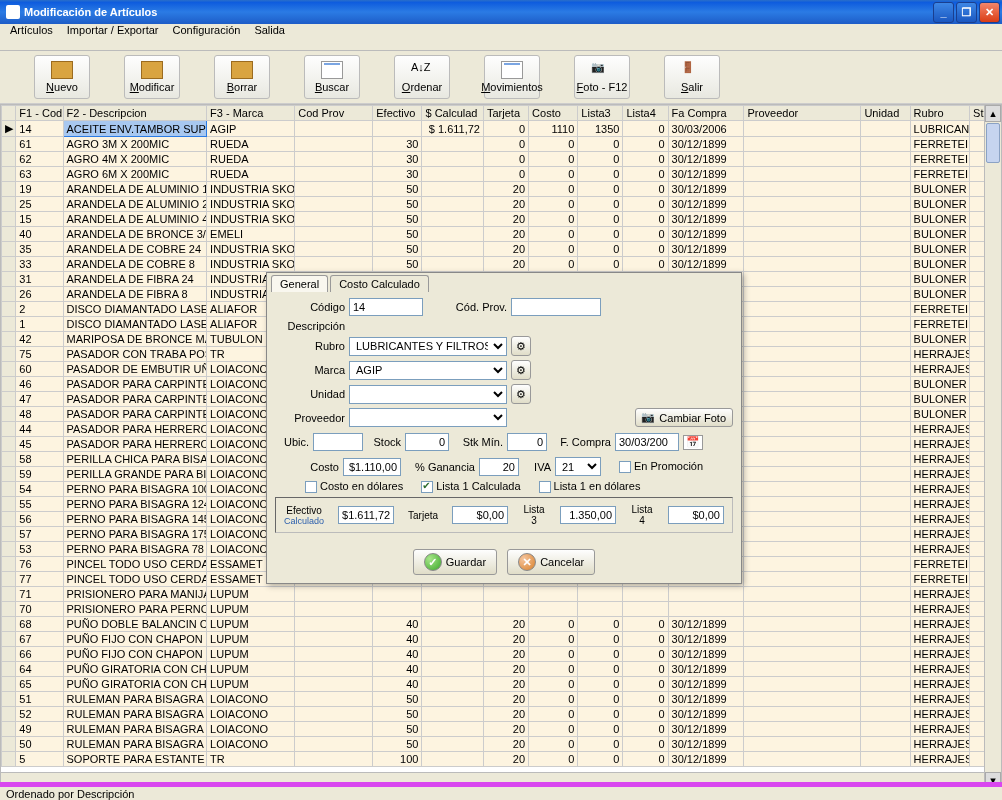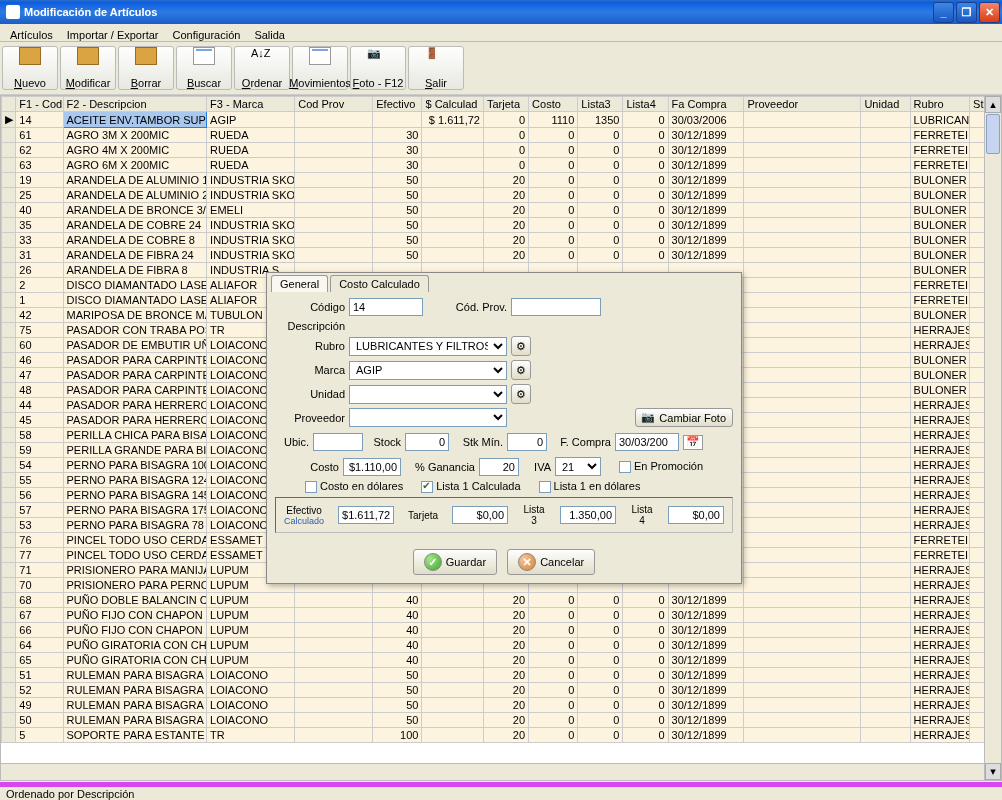--- a/index.html
+++ b/index.html
@@ -4,24 +4,24 @@
 <style>
 * { box-sizing: border-box; margin: 0; padding: 0; font-family: Tahoma, sans-serif; font-size: 11px; }
 body { background: #ece9d8; width: 1002px; height: 800px; overflow: hidden; position: relative; }
 .titlebar { background: linear-gradient(to bottom, #2a6ec9, #0e5cde 10%, #2b7be4 50%, #1d5cc7); height: 24px; display: flex; align-items: center; justify-content: space-between; padding: 0 2px 0 6px; color: white; }
 .titlebar .title { display: flex; align-items: center; gap: 4px; font-weight: bold; }
 .titlebar .title .ico { display:inline-block; width:14px; height:14px; background:#fff; border-radius:2px; }
 .win-buttons { display: flex; gap: 2px; }
 .win-btn { width: 21px; height: 21px; border: 1px solid #1a3f8f; border-radius: 3px; display:flex; align-items:center; justify-content:center; color:white; font-weight:bold; }
 .win-btn.min,.win-btn.max { background: linear-gradient(to bottom,#3d87e6,#1a57c0); }
 .win-btn.close { background: linear-gradient(to bottom,#f5866a,#d93c15); }
-.menubar { background:#ece9d8; border-bottom:1px solid #bbb; height:18px; display:flex; align-items:flex-start; padding:4px 4px; gap:2px; }
+.menubar { background:#ece9d8; border-bottom:1px solid #bbb; height:18px; display:flex; align-items:flex-end; padding:13px 4px; gap:2px; }
 .menubar span { padding:1px 6px; }
 .toolbar { background:#ece9d8; padding:4px 2px; display:flex; gap:2px; border-bottom:1px solid #ccc; }
-.tbtn { width:56px; height:44px; background:linear-gradient(to bottom,#fefefe,#e8e8e0); border:1px solid #bbb; border-radius:3px; display:flex; flex-direction:column; align-items:center; justify-content:space-between; gap:2px; cursor:pointer; }
+.tbtn { width:56px; height:44px; background:linear-gradient(to bottom,#fefefe,#e8e8e0); border:1px solid #bbb; border-radius:3px; display:flex; flex-direction:column; align-items:center; justify-content:center; gap:2px; cursor:pointer;margin-left:32px; }
 .tbtn .tico { width:22px; height:18px; }
 .ico-box { background:#d9a441; border:1px solid #9b6b1f; }
 .ico-doc { background:#fff; border:1px solid #999; position:relative; }
 .ico-doc::after{content:"";position:absolute;top:1px;left:2px;right:2px;height:2px;background:#7aa5e2;}
 .grid-wrap { position:relative; height:calc(800px - 24px - 18px - 54px - 18px); overflow:hidden; background:#fff; border:1px solid #bbb; }
 table.grid { width:100%; border-collapse:collapse; table-layout:fixed; }
 table.grid th, table.grid td { border:1px solid #ccc; padding:1px 3px; height:15px; overflow:hidden; white-space:nowrap; text-overflow:clip; }
 table.grid th { background:#ece9d8; font-weight:normal; text-align:left; position:sticky; top:0; }
 table.grid tr { background:#fdf4e0; }
 table.grid td.num { text-align:right; }
@@ -256,20 +256,38 @@
           <td class="num">0</td>
           <td class="num">0</td>
           <td>30/12/1899</td>
           <td></td>
           <td></td>
           <td>BULONER</td>
           <td></td>
         </tr>
         <tr>
           <td style="background: rgb(236, 233, 216);"></td>
+          <td>15</td>
+          <td>ARANDELA DE ALUMINIO 4</td>
+          <td>INDUSTRIA SKO</td>
+          <td></td>
+          <td class="num">50</td>
+          <td class="num"></td>
+          <td class="num">20</td>
+          <td class="num">0</td>
+          <td class="num">0</td>
+          <td class="num">0</td>
+          <td>30/12/1899</td>
+          <td></td>
+          <td></td>
+          <td>BULONER</td>
+          <td></td>
+        </tr>
+        <tr>
+          <td style="background: rgb(236, 233, 216);"></td>
           <td>40</td>
           <td>ARANDELA DE BRONCE 3/8</td>
           <td>EMELI</td>
           <td></td>
           <td class="num">50</td>
           <td class="num"></td>
           <td class="num">20</td>
           <td class="num">0</td>
           <td class="num">0</td>
           <td class="num">0</td>

